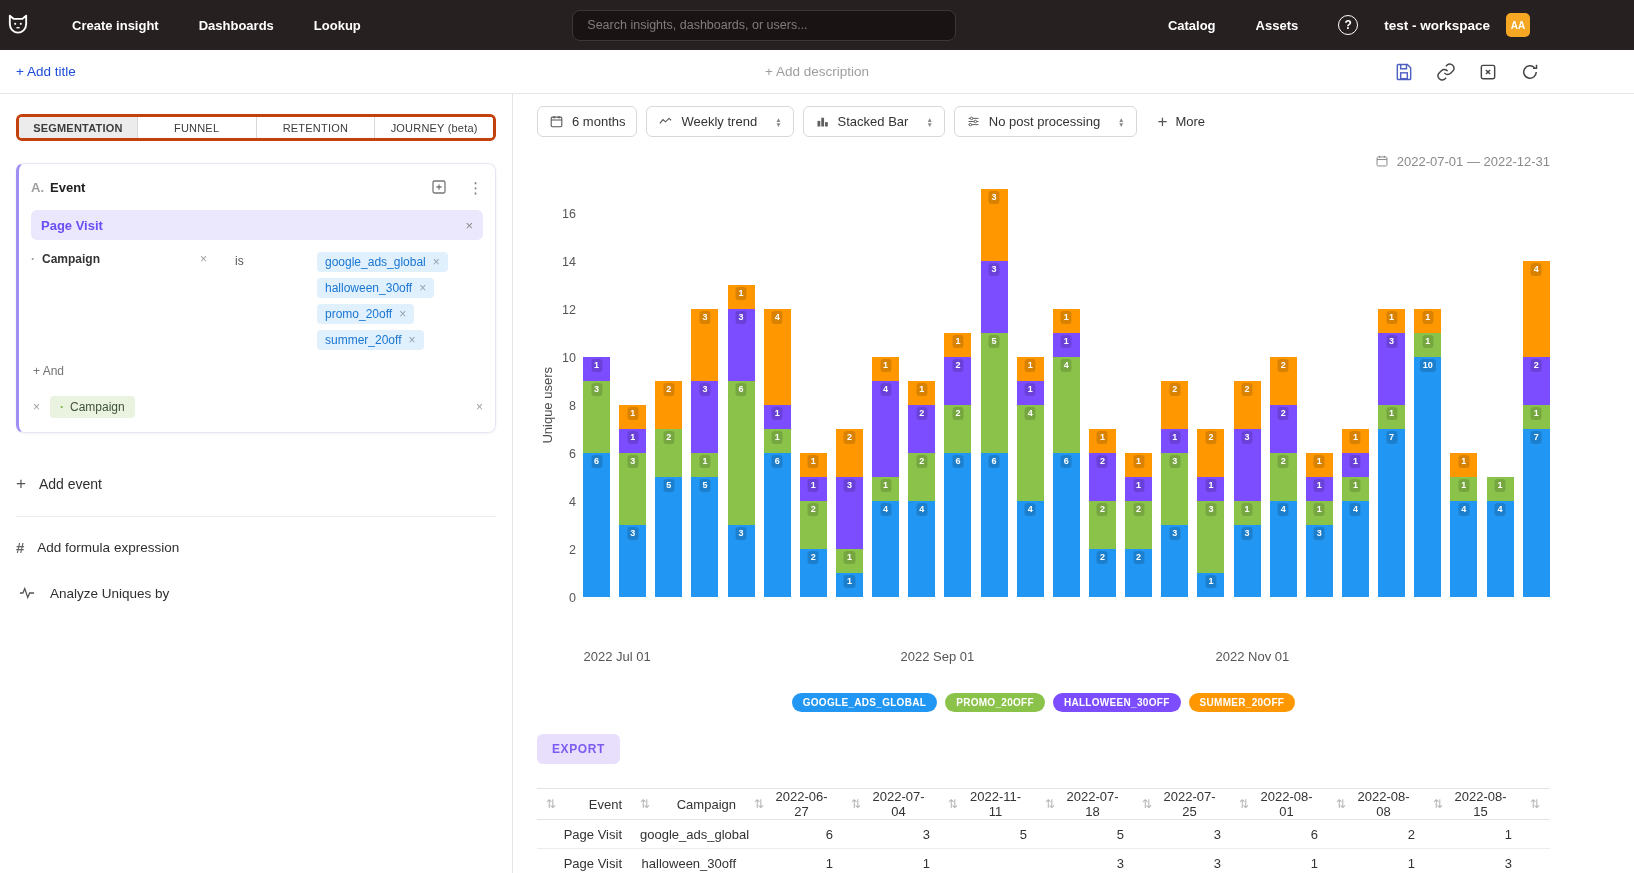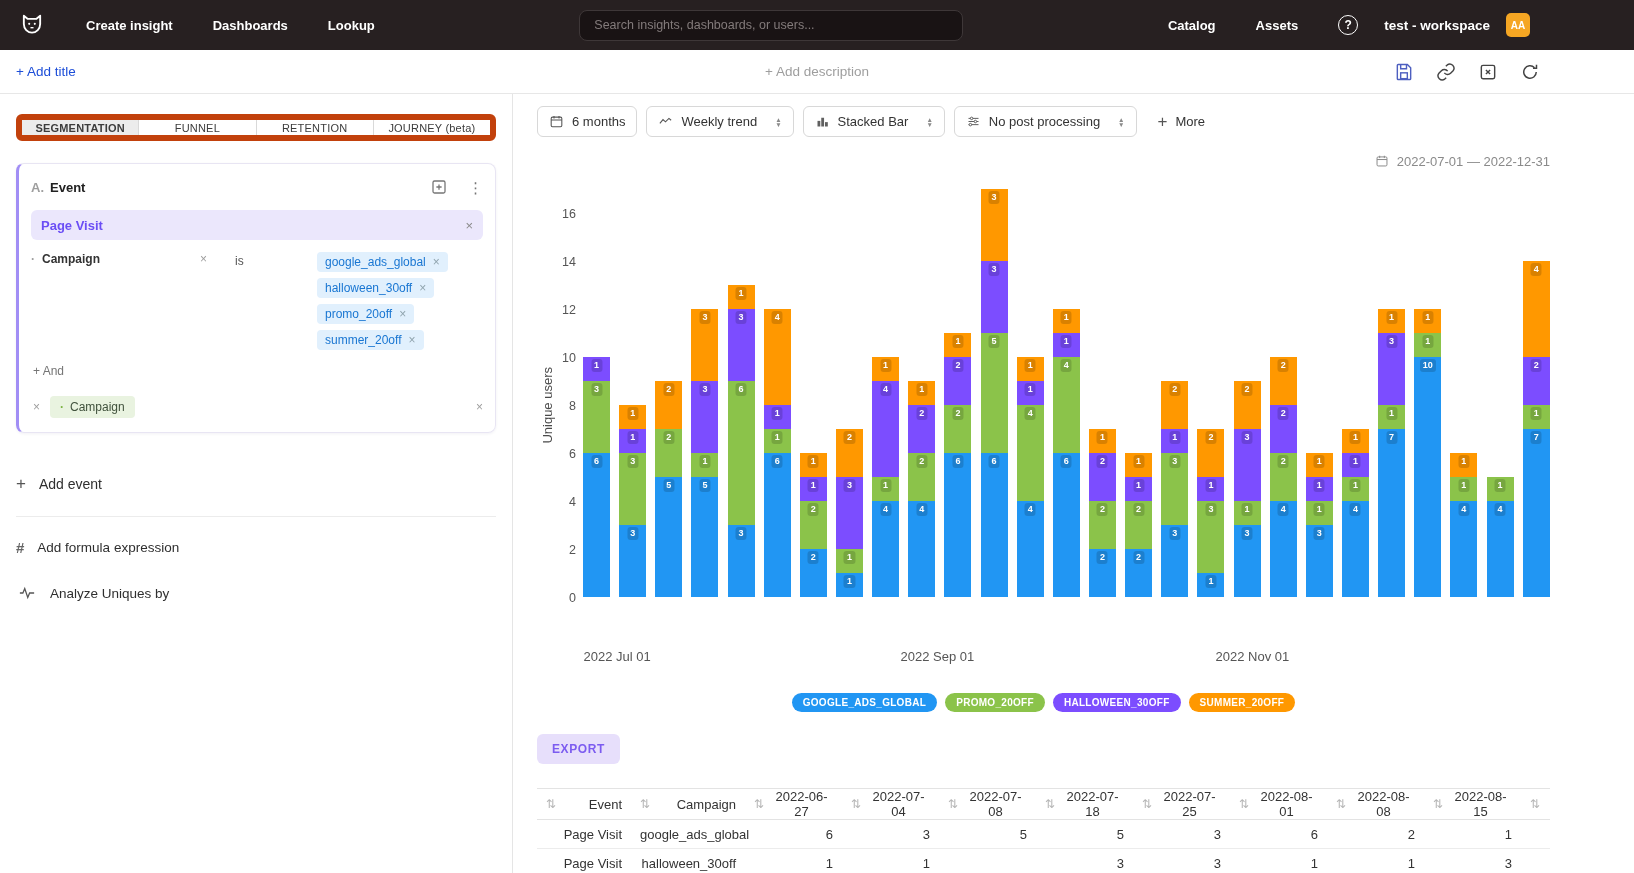--- a/index.html
+++ b/index.html
@@ -1,21 +1,21 @@
 <!DOCTYPE html>
 <html><head>
 <meta charset="utf-8">
 <style>
   * { box-sizing: border-box; margin: 0; padding: 0; }
   html,body { width:1634px; height:873px; overflow:hidden; background:#fff;
     font-family:"Liberation Sans", sans-serif; color:#2f2f2f; }
 
   
   .navbar { height:50px; background:#272021; display:flex; align-items:center;
-    padding:0 104px 0 14px; color:#fff; }
+    padding:0 104px 0 0; color:#fff; }
   .nav-logo { width:30px; height:30px; margin:0 18px 0 4px; display:flex; align-items:center; }
   .nav-menu { display:flex; align-items:center; }
   .nav-item { font-size:13px; font-weight:bold; color:#fff; padding:0 20px; cursor:pointer; white-space:nowrap; }
   .nav-search { flex:1; display:flex; justify-content:center; }
   .nav-search input { width:384px; height:31px; background:#191314; border:1px solid #3e3738;
     border-radius:8px; color:#cfc8c8; font-size:12.5px; padding:0 14px; outline:none;
     font-family:"Liberation Sans", sans-serif; }
   .nav-search input::placeholder { color:#837b7b; }
   .nav-right { display:flex; align-items:center; gap:4px; }
   .help-circle { width:20px; height:20px; border:1.6px solid #fff; border-radius:50%;
@@ -31,21 +31,21 @@
   .add-desc { position:absolute; left:50%; transform:translateX(-50%); color:#9e9e9e; font-size:13.5px; cursor:pointer; }
   .sub-icons { margin-left:auto; display:flex; align-items:center; gap:20px; }
   .icon-btn { width:22px; height:22px; display:flex; align-items:center; justify-content:center; cursor:pointer; }
 
   
   .main { display:flex; height:779px; }
   .left-panel { width:513px; border-right:1px solid #e5e5e5; padding:20px 16px 16px; flex-shrink:0; }
   .right-content { flex:1; padding:12px 84px 0 24px; overflow:hidden; }
 
   
-  .tabs { display:flex; border:6px solid #c2410c; border-radius:6px; overflow:hidden; height:27px; }
+  .tabs { display:flex; border:3px solid #c2410c; border-radius:6px; overflow:hidden; height:27px; }
   .tab { flex:1; display:flex; align-items:center; justify-content:center; font-size:11px;
     color:#3c3c3c; letter-spacing:0.2px; border-right:1px solid #d9d9d9; cursor:pointer; background:#fff; white-space:nowrap; }
   .tab:last-child { border-right:none; }
   .tab.active { background:#ececec; font-weight:bold; }
 
   .event-card { margin-top:22px; border:1px solid #e8e5f3; border-left:3px solid #a18ef5;
     border-radius:8px; padding:12px 12px 14px; box-shadow:0 1px 3px rgba(40,20,90,0.06); }
   .card-head { display:flex; align-items:center; }
   .card-index { color:#9e9e9e; font-size:13px; font-weight:bold; margin-right:6px; }
   .card-type { font-size:13px; font-weight:bold; color:#212121; }
@@ -785,21 +785,21 @@
               </th>
               <th>
                 <div class="th-inner">
                   <span class="sort-icon">⇅</span>
                   <span class="th-label">2022-07-04</span>
                 </div>
               </th>
               <th>
                 <div class="th-inner">
                   <span class="sort-icon">⇅</span>
-                  <span class="th-label">2022-07-08</span>
+                  <span class="th-label">2022-11-11</span>
                 </div>
               </th>
               <th>
                 <div class="th-inner">
                   <span class="sort-icon">⇅</span>
                   <span class="th-label">2022-07-18</span>
                 </div>
               </th>
               <th>
                 <div class="th-inner">

